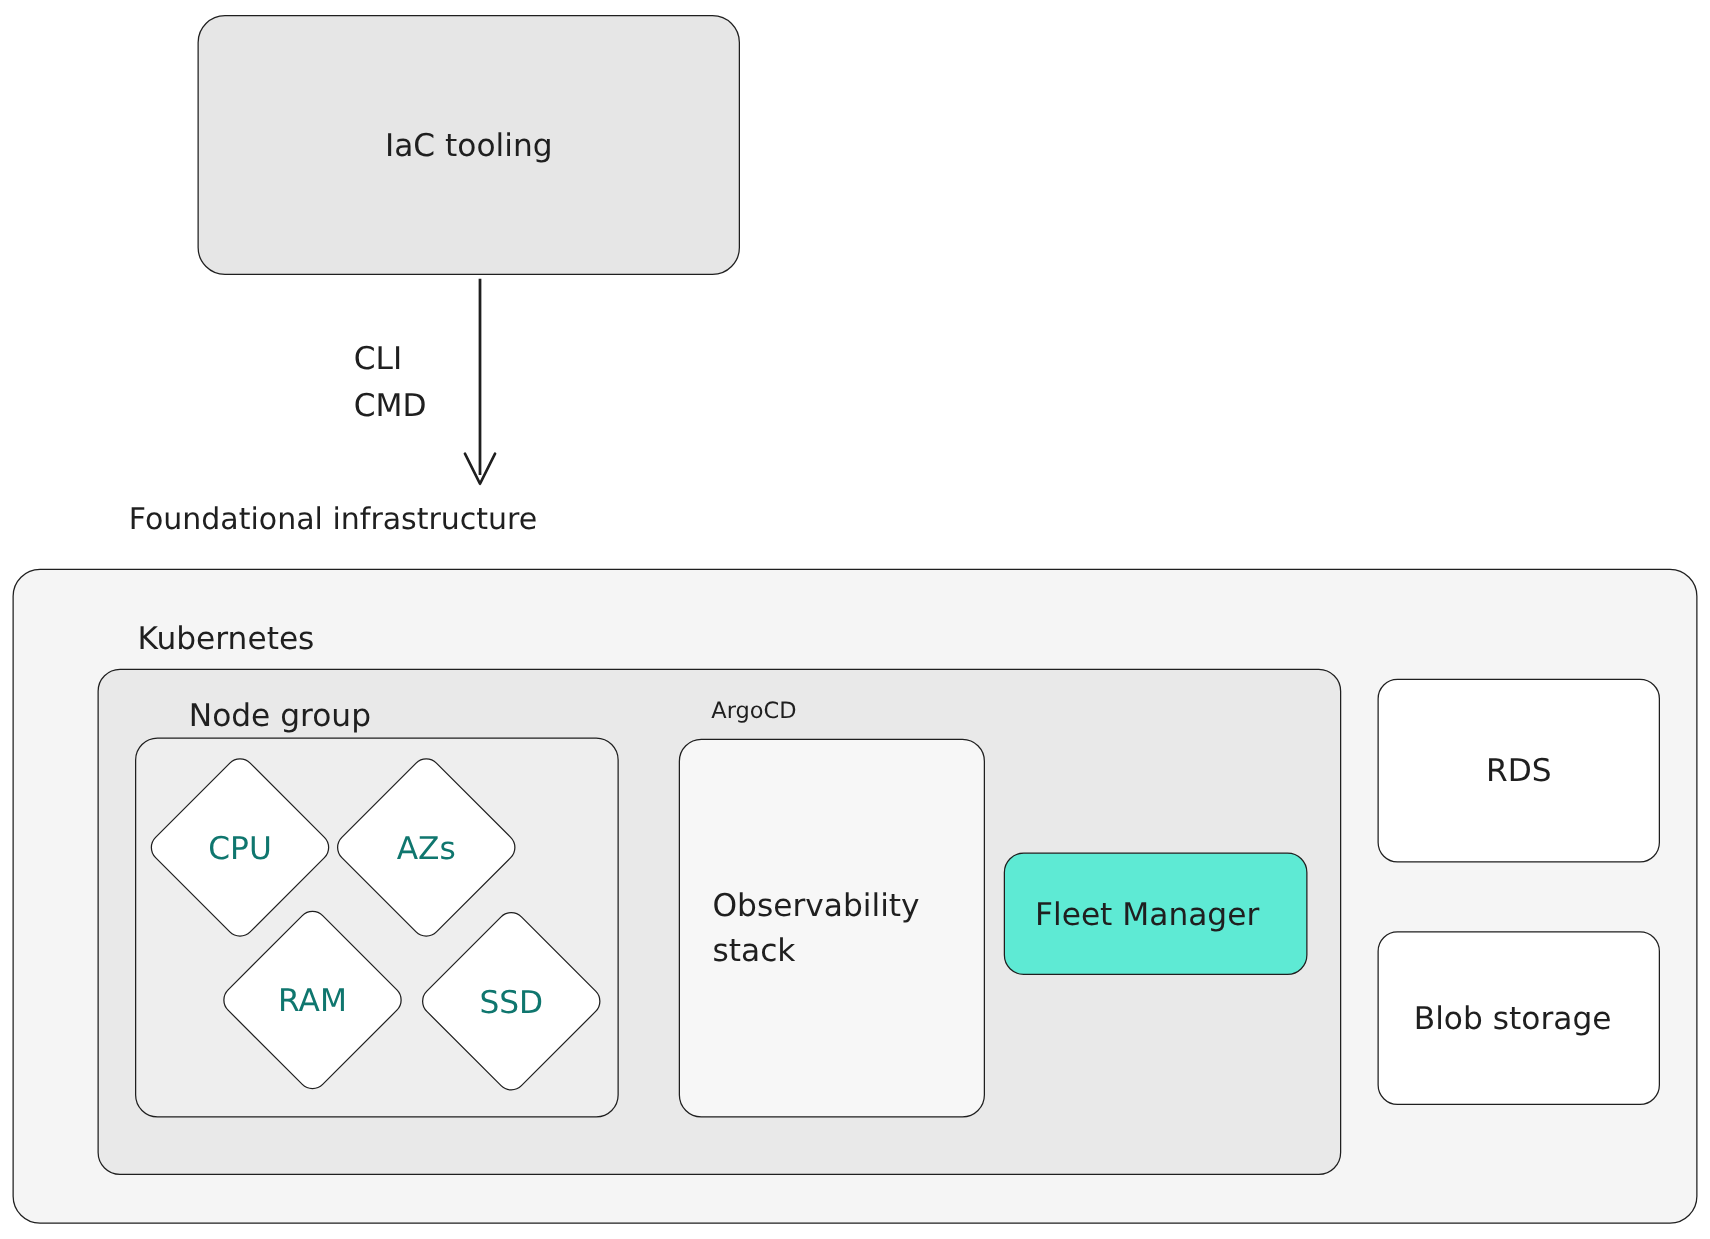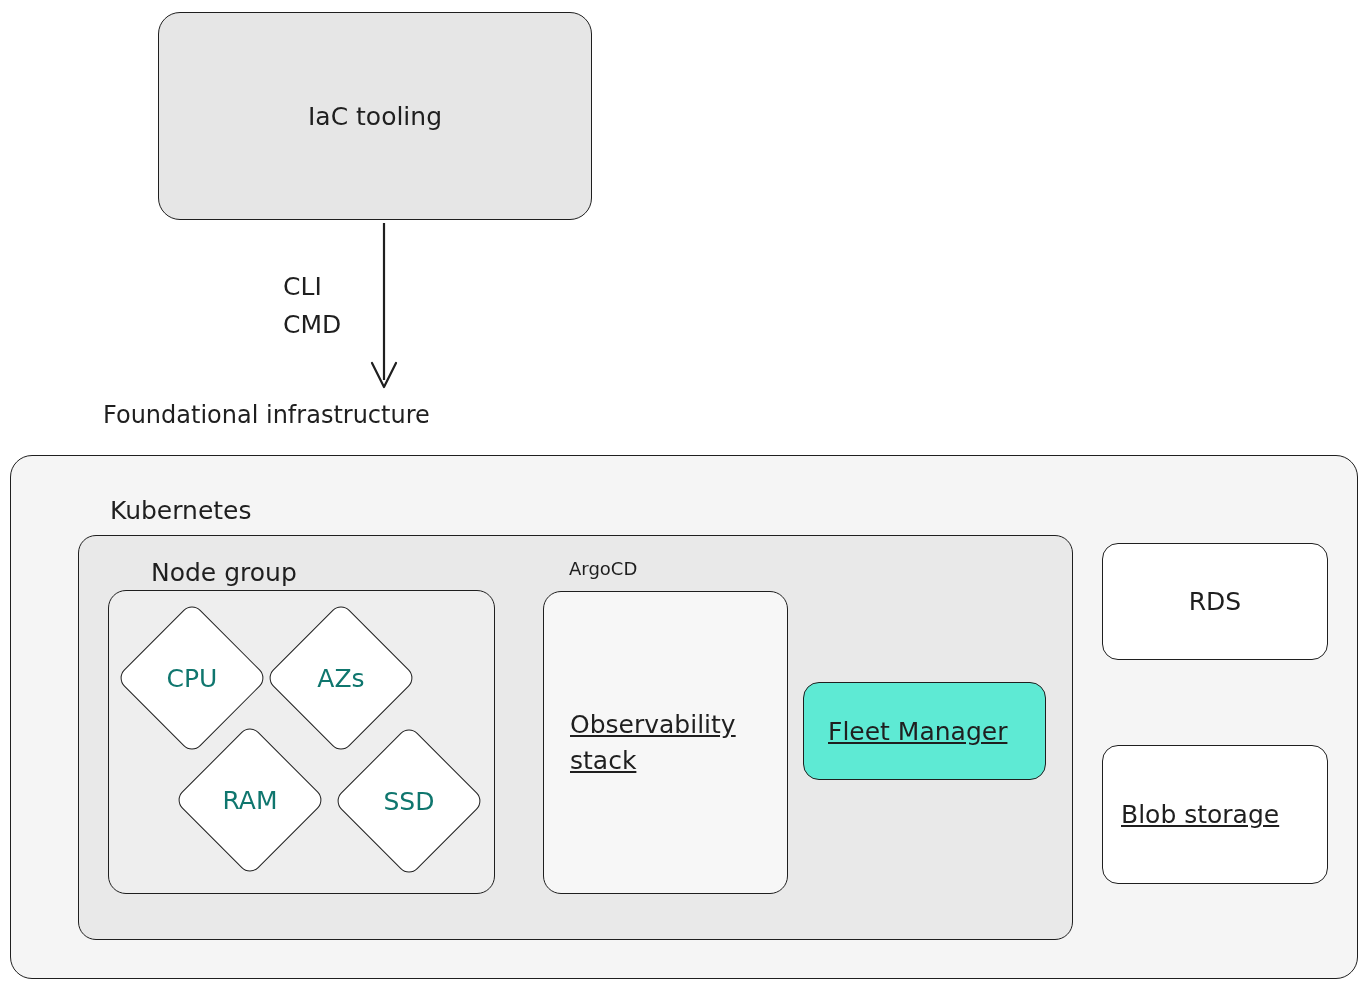--- a/index.html
+++ b/index.html
@@ -21,21 +21,21 @@
 
   
   .node {
     border: 1.6px solid #1f1f1f;
     border-radius: 14px;
     display: flex;
     align-items: center;
     box-sizing: border-box;
   }
   .node.center { justify-content: center; text-align: center; }
-  .node.left   { justify-content: flex-start; text-align: left; text-decoration: underline; }
+  .node.left   { justify-content: flex-start; text-align: left; }
 
   .fill-gray  { background: #e6e6e6; }
   .fill-faint { background: #f5f5f5; }
   .fill-mid   { background: #e9e9e9; }
   .fill-soft  { background: #eeeeee; }
   .fill-white { background: #ffffff; }
 
   
   #iac-tooling {
     left: 132px; top: 12px; width: 434px; height: 208px;
@@ -132,30 +132,30 @@
 
   #fleet-manager {
     left: 803px; top: 682px; width: 243px; height: 98px;
     border-radius: 16px;
     font-size: 25px;
     padding-left: 24px;
   }
 
   
   #rds-box {
-    left: 1102px; top: 543px; width: 226px; height: 117px;
+    left: 1102px; top: 543px; width: 226px; height: 147px;
     border-radius: 16px;
     font-size: 25px;
   }
 
   #blob-storage-box {
     left: 1102px; top: 745px; width: 226px; height: 139px;
     border-radius: 16px;
     font-size: 25px;
-    padding-left: 18px;
+    padding-left: 28px;
   }
 </style>
 </head>
 <body>
 
 <div class="abs node center fill-gray" id="iac-tooling">
   <span>IaC tooling</span>
 </div>
 
 <svg class="abs" id="cli-arrow" viewBox="0 0 120 180" aria-hidden="true">

